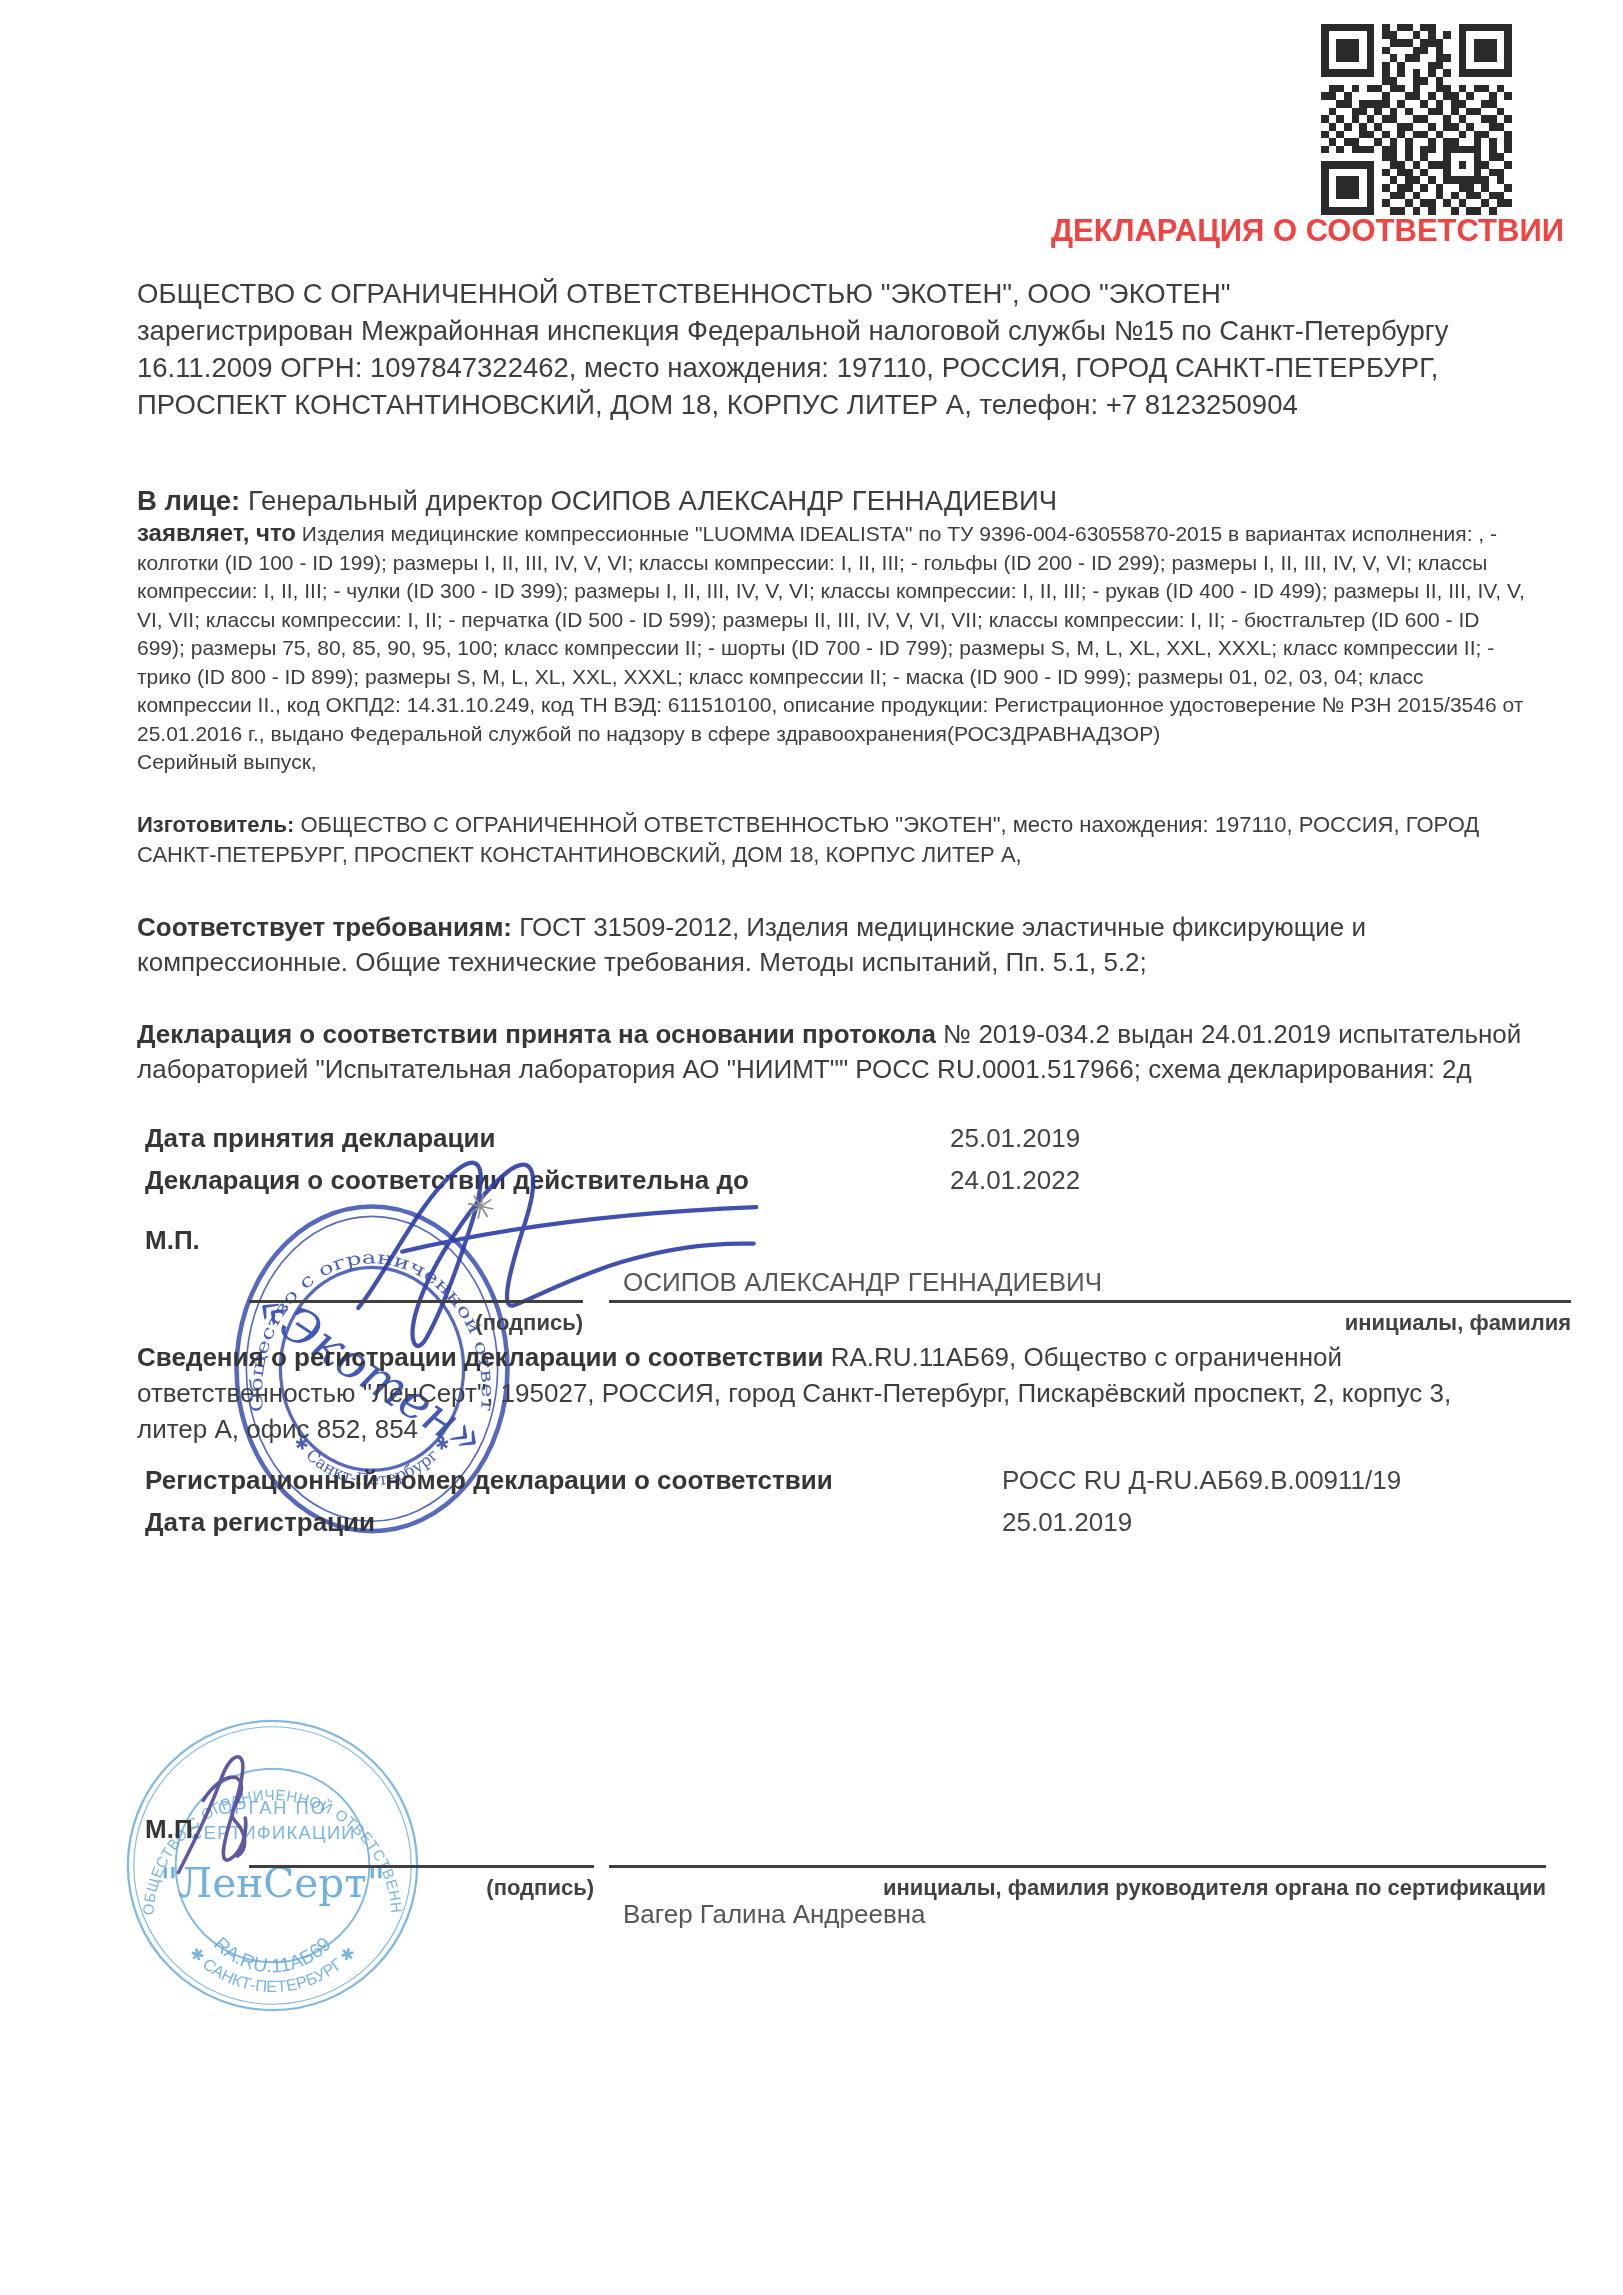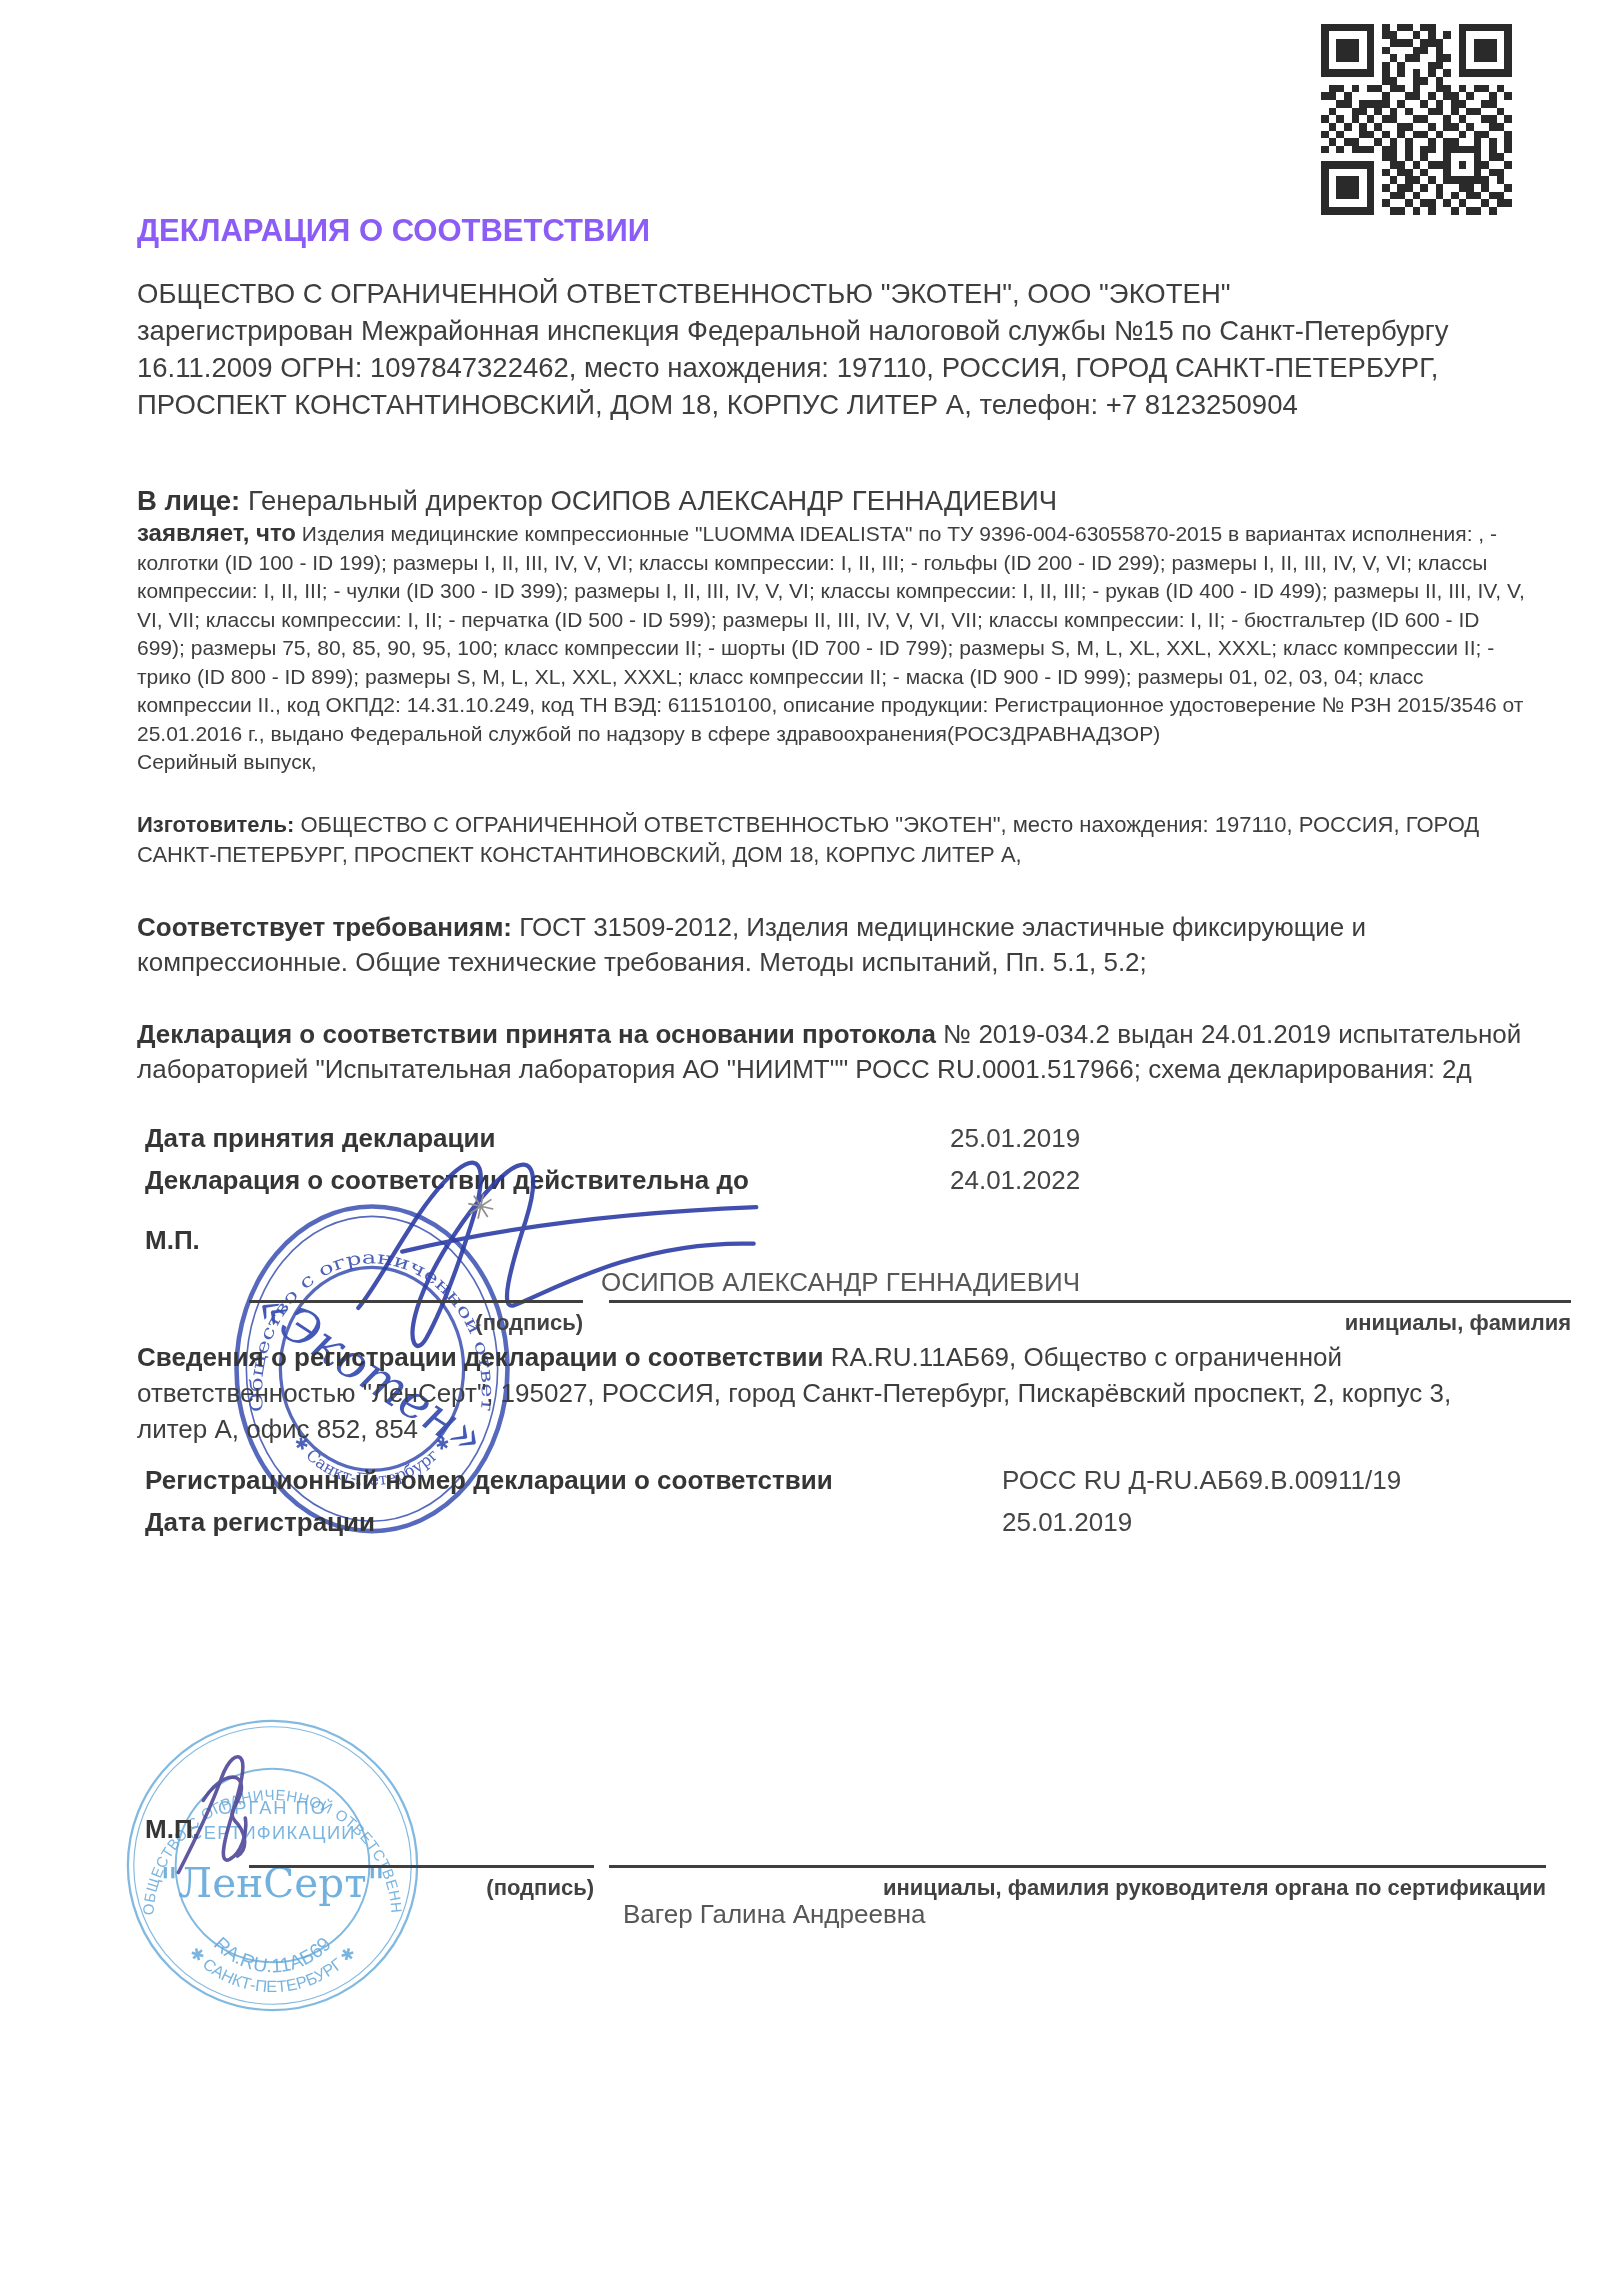--- a/index.html
+++ b/index.html
@@ -1,20 +1,20 @@
 <!DOCTYPE html>
 <html style="font-size:10.5px"><head>
 <meta charset="utf-8">
 <style>
   html,body{margin:0;padding:0;background:#9a9a9a;}
   .page{position:relative;width:1624px;height:2295px;background:#ffffff;
         font-family:"Liberation Sans",sans-serif;color:#3e3e3e;overflow:hidden;}
   .abs{position:absolute;}
   b,.b{font-weight:bold;color:#363636;}
-  .title{font-size:31px;font-weight:bold;color:#8b5cf6;text-align:left;left:137px;width:1427px;top:213px;}
+  .title{font-size:31px;font-weight:bold;color:#ef4444;text-align:right;left:137px;width:1427px;top:213px;}
   .p1{left:137px;top:275px;width:1381px;font-size:27.5px;line-height:37px;}
   .p1 .caps{display:block;}
   .pperson{left:137px;top:465px;width:1440px;font-size:27.5px;margin-top:20px;}
   .p2{left:137px;top:519px;width:1389px;font-size:21px;line-height:28.5px;}
   .p2 .lead{font-size:24px;}
   .pm{font-size:22px;line-height:30px;margin-top:33px;}
   .p3a{left:137px;top:910px;width:1382px;font-size:26px;line-height:35px;}
   .p3b{left:137px;top:1017px;width:1386px;font-size:26px;line-height:35px;}
   .preg{left:137px;top:1339px;width:1385px;font-size:26px;line-height:36px;}
   .row{left:145px;width:1440px;font-size:26px;}
@@ -731,21 +731,21 @@
 
   <svg class="abs" style="left:340px;top:1139px;" width="432" height="216" viewBox="0 0 660 330">
     <g fill="none" stroke="#2d3da6" stroke-width="6.5" stroke-linecap="round" opacity="0.9">
       <path d="M 28,258 C 65,215 120,95 178,48 C 224,12 222,64 200,132 C 175,210 150,272 132,304 C 116,332 102,310 118,258 C 140,188 208,88 256,50 C 298,18 304,60 284,124 C 260,198 243,262 266,254 C 294,244 352,212 430,188 C 500,167 570,158 632,160"></path>
       <path d="M 95,172 C 250,135 430,112 636,104"></path>
     </g>
   </svg>
   <span class="abs sig-star">✳</span>
 
   <div class="abs sig-line" style="left:249px;top:1300px;width:334px;"></div>
-  <div class="abs name" style="left:601px;top:1267px;">ОСИПОВ АЛЕКСАНДР ГЕННАДИЕВИЧ</div>
+  <div class="abs name" style="left:623px;top:1267px;">ОСИПОВ АЛЕКСАНДР ГЕННАДИЕВИЧ</div>
   <div class="abs sig-line" style="left:609px;top:1300px;width:962px;"></div>
   <div class="abs cap" style="left:249px;top:1310px;width:334px;">(подпись)</div>
   <div class="abs cap" style="left:609px;top:1310px;width:962px;">инициалы, фамилия</div>
 
   <div class="abs preg">
     <b>Сведения о регистрации декларации о соответствии</b>
     <span>RA.RU.11АБ69, Общество с ограниченной ответственностью "ЛенСерт", 195027, РОССИЯ, город Санкт-Петербург, Пискарёвский проспект, 2, корпус 3, литер А, офис 852, 854</span>
   </div>
 
   <div class="abs row" style="top:1465px;">

